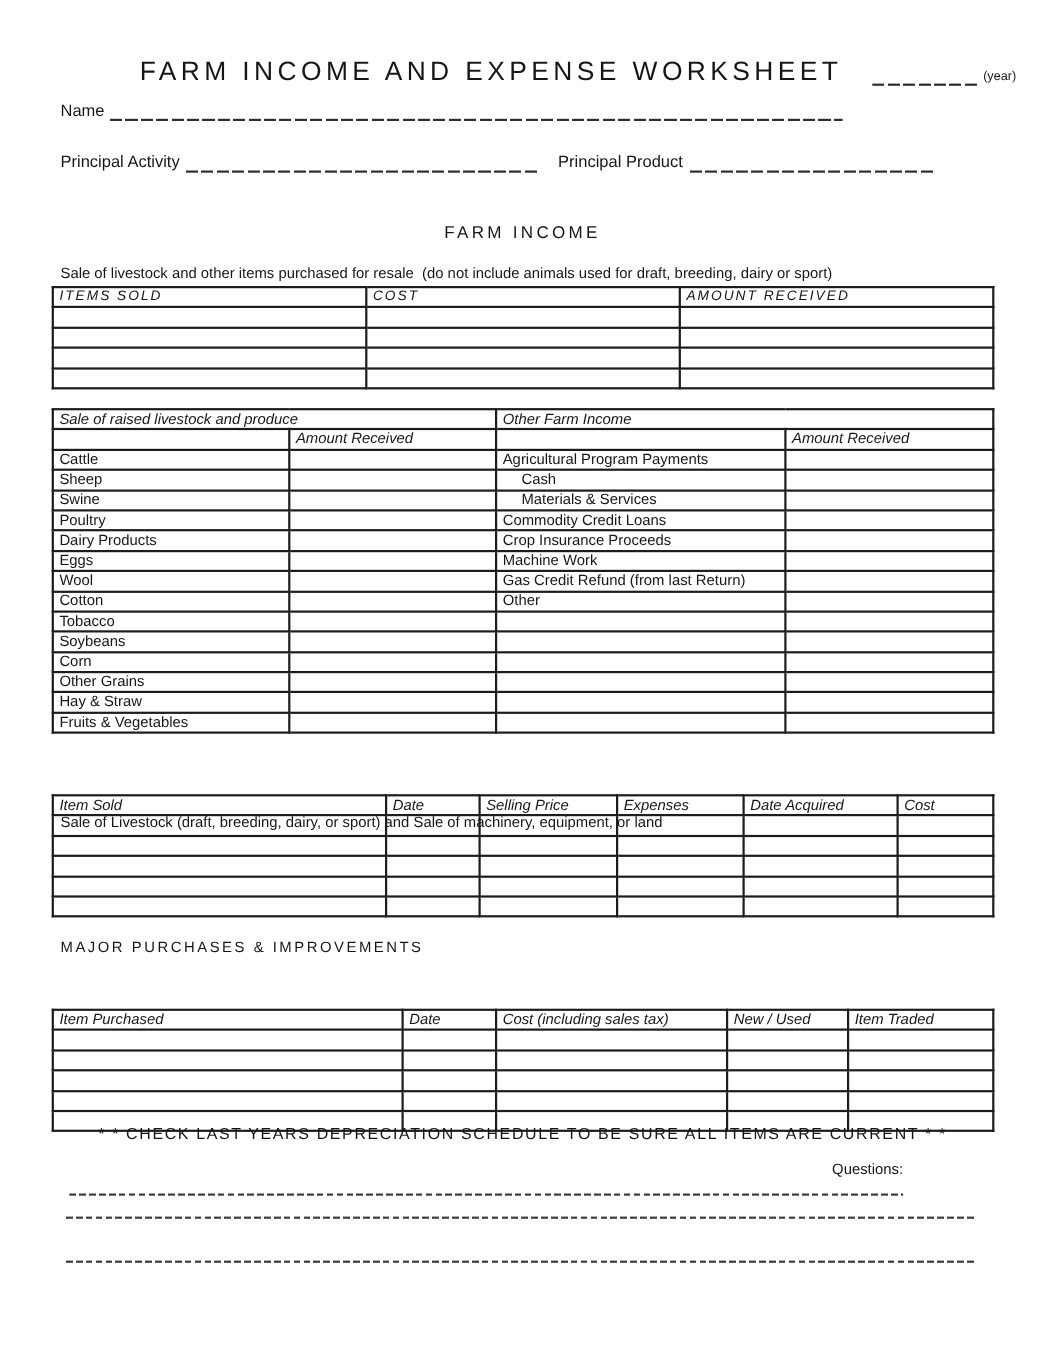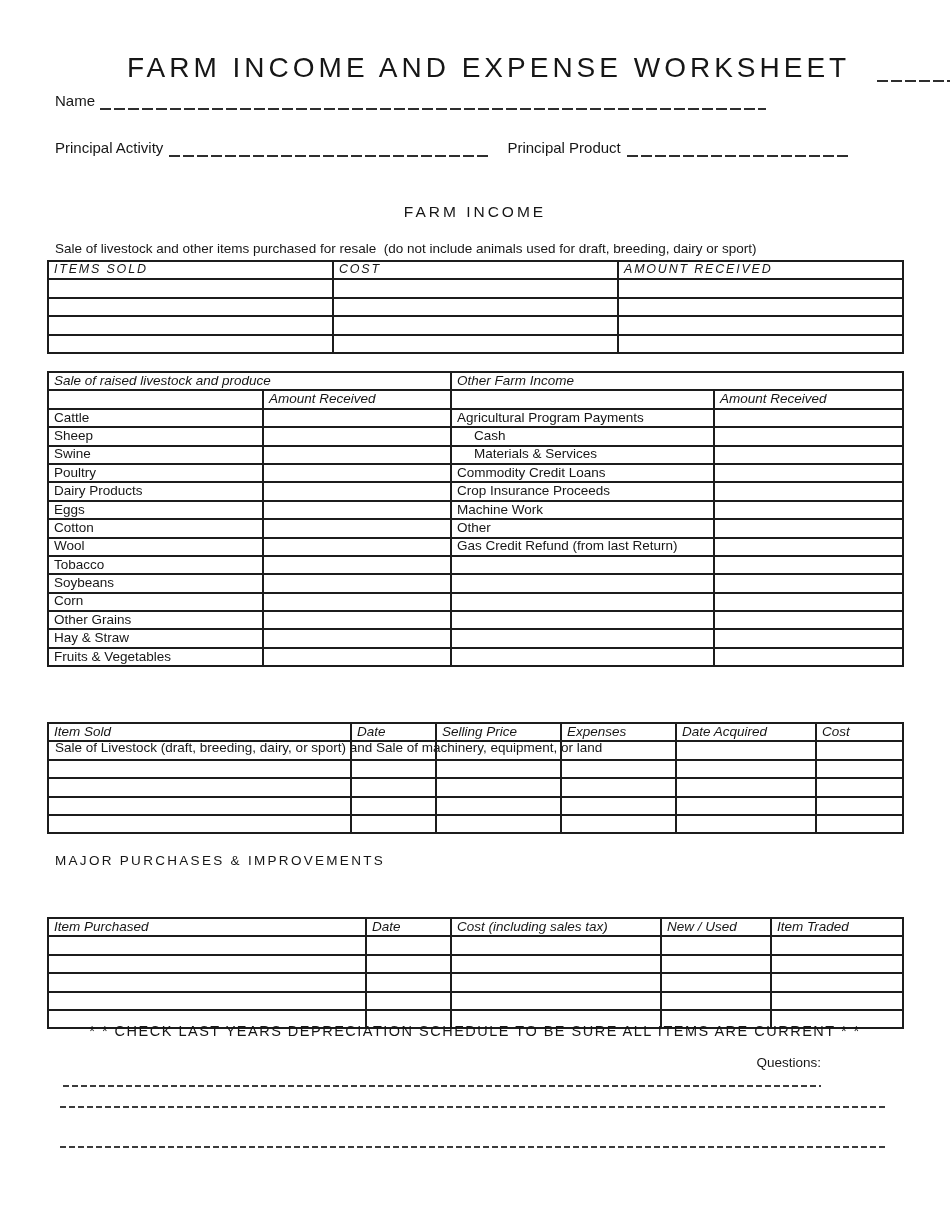--- a/index.html
+++ b/index.html
@@ -2,21 +2,21 @@
 <html><head>
 <meta charset="utf-8">
 <style>
   html,body{margin:0;padding:0;background:#ffffff;}
   .page{
     position:relative;width:950px;height:1230px;background:#ffffff;
     font-family:"Liberation Sans",sans-serif;color:#161616;overflow:hidden;
   }
   
   .title-row{position:absolute;top:54px;left:127px;display:flex;align-items:flex-end;}
-  .doc-title{font-size:28px;letter-spacing:4px;line-height:1;white-space:nowrap;}
+  .doc-title{font-size:24px;letter-spacing:4px;line-height:1;white-space:nowrap;}
   .year-blank{width:97px;height:18px;margin-left:27px;}
   .year-label{font-size:11.5px;margin-left:4px;line-height:1.2;}
   .fill-line{
     background-image:repeating-linear-gradient(to right,#2e2e2e 0 11px,transparent 11px 14px);
     background-size:100% 2px;background-repeat:no-repeat;background-position:left bottom;
   }
   .name-row{position:absolute;top:92px;left:55px;display:flex;align-items:flex-end;}
   .field-label{font-size:15px;line-height:1.2;white-space:nowrap;}
   .name-line{width:666px;height:18px;margin-left:5px;}
   .principal-row{position:absolute;top:139px;left:55px;display:flex;align-items:flex-end;}
@@ -168,29 +168,29 @@
           <td class="label-cell">Crop Insurance Proceeds</td>
           <td></td>
         </tr>
         <tr>
           <td class="label-cell">Eggs</td>
           <td></td>
           <td class="label-cell">Machine Work</td>
           <td></td>
         </tr>
         <tr>
+          <td class="label-cell">Wool</td>
+          <td></td>
+          <td class="label-cell">Gas Credit Refund (from last Return)</td>
+          <td></td>
+        </tr>
+        <tr>
           <td class="label-cell">Cotton</td>
           <td></td>
           <td class="label-cell">Other</td>
-          <td></td>
-        </tr>
-        <tr>
-          <td class="label-cell">Wool</td>
-          <td></td>
-          <td class="label-cell">Gas Credit Refund (from last Return)</td>
           <td></td>
         </tr>
         <tr>
           <td class="label-cell">Tobacco</td>
           <td></td>
           <td class="label-cell"></td>
           <td></td>
         </tr>
         <tr>
           <td class="label-cell">Soybeans</td>

